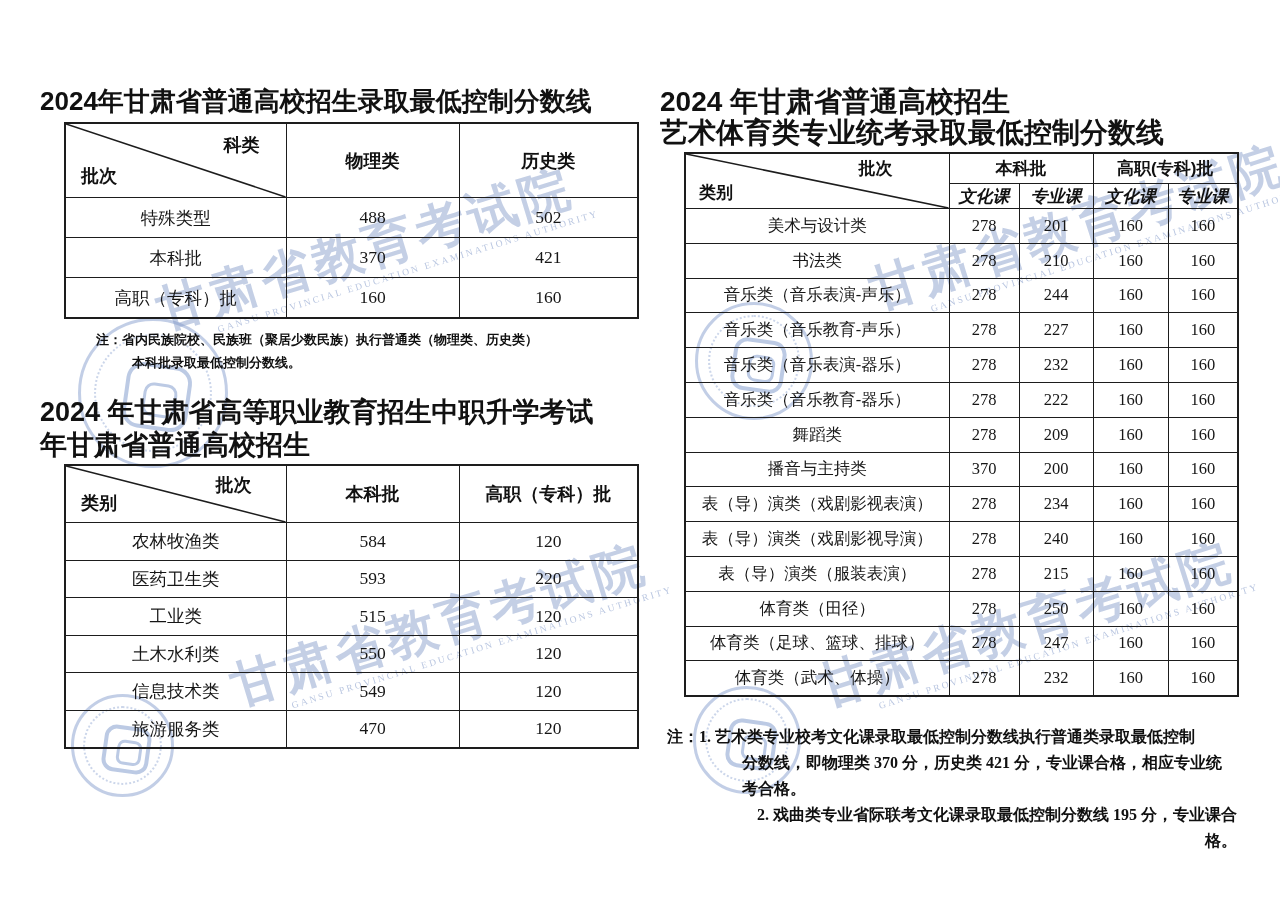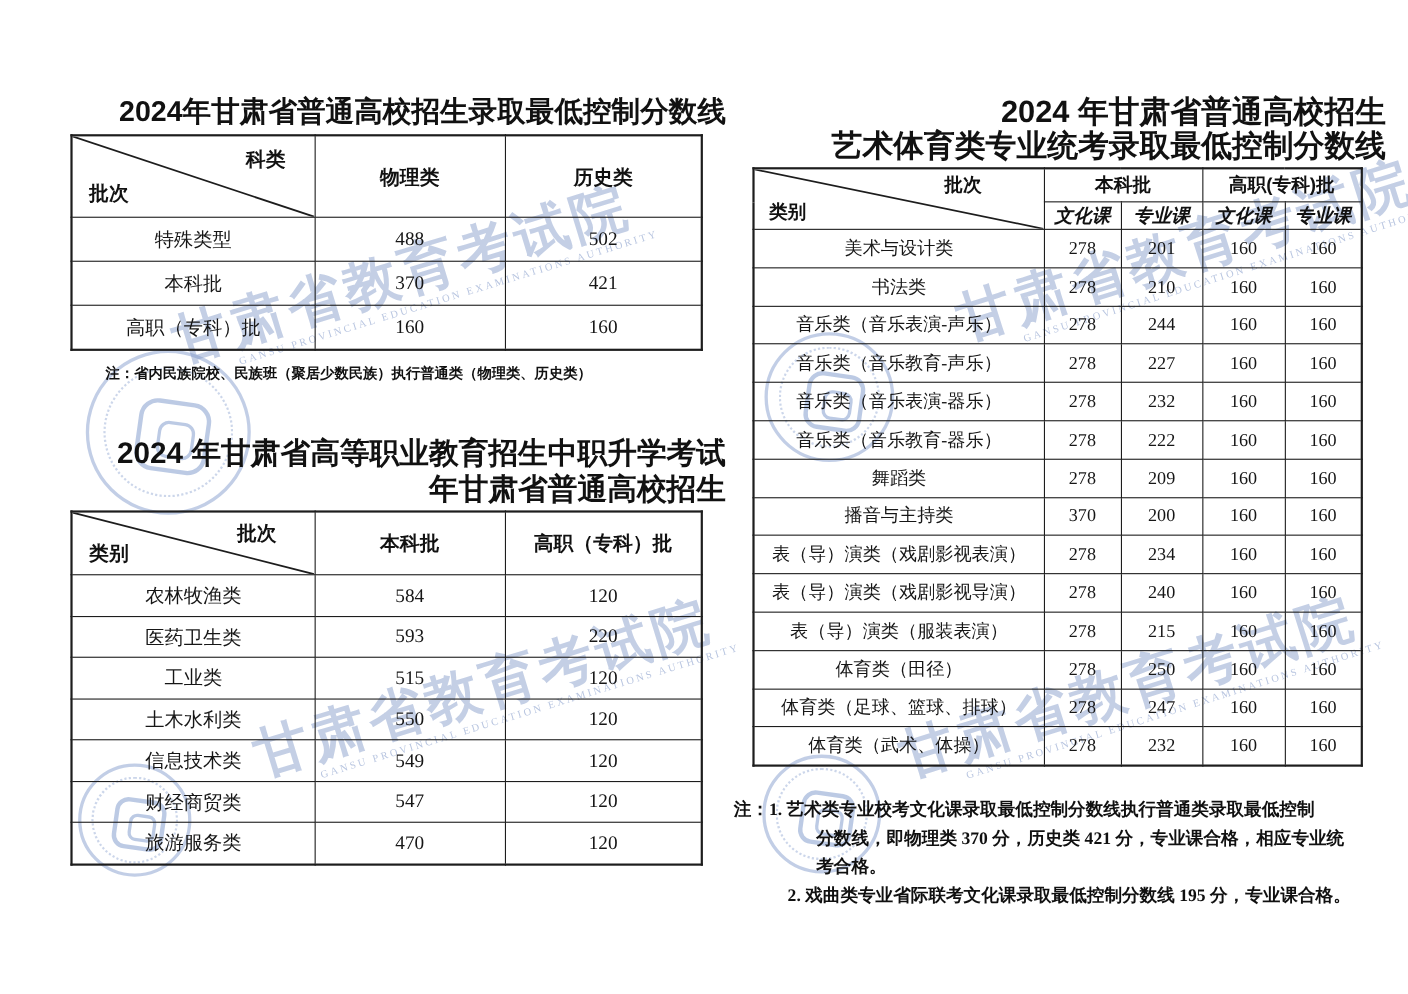--- a/index.html
+++ b/index.html
@@ -30,21 +30,21 @@
     border:4px solid rgba(133,158,206,0.55);border-radius:26%;
     transform:rotate(8deg);
   }
   .wm-circle .wm-emblem-inner{
     position:absolute;left:26%;top:26%;width:48%;height:48%;
     border:3px solid rgba(133,158,206,0.55);border-radius:30%;
   }
   
   #content{position:absolute;inset:0;z-index:1;}
   .title{
-    position:absolute;text-align:right;font-weight:bold;color:#111;
+    position:absolute;text-align:left;font-weight:bold;color:#111;
     font-family:"Liberation Sans",sans-serif;
   }
   #title-t1{left:40px;top:86px;width:620px;font-size:26px;line-height:31px;}
   #title-t2{left:40px;top:396px;width:620px;font-size:27px;line-height:33px;}
   #title-t3{left:660px;top:86px;width:600px;font-size:28px;line-height:31px;}
 
   table{border-collapse:collapse;table-layout:fixed;background:transparent;}
   table,td,th{border:1.6px solid #1d1d1d;}
   table{border-width:2.6px;}
   th{font-weight:bold;font-size:18px;padding:0;color:#111;}
@@ -73,21 +73,21 @@
 
   .note{
     position:absolute;font-family:"Liberation Serif",serif;font-weight:bold;
     color:#101010;
   }
   #note-left{left:96px;top:328px;width:548px;font-size:13px;line-height:23px;}
   #note-right{left:667px;top:724px;width:570px;font-size:16px;line-height:26px;}
   .note .ln{display:block;}
   #note-left .indent1{margin-left:36px;}
   #note-right .indent-deep{margin-left:75px;}
-  #note-right .indent-num{margin-left:49px;}
+  #note-right .indent-num{margin-left:72px;text-align:right;}
 </style>
 </head>
 <body>
 
 <div id="page">
 
   <div id="wm-layer">
     <div class="wm-circle" style="left:78px;top:318px;width:144px;height:144px;">
       <div class="wm-ring"></div>
       <div class="wm-emblem">
@@ -168,20 +168,21 @@
           <tr>
             <td>高职（专科）批</td>
             <td>160</td>
             <td>160</td>
           </tr>
         </tbody>
     </table>
 
     <div id="note-left" class="note">
       <span class="ln">注：省内民族院校、民族班（聚居少数民族）执行普通类（物理类、历史类）</span>
+      <span class="ln indent1">本科批录取最低控制分数线。</span>
     </div>
 
     <div id="title-t2" class="title">
       <span class="ln" style="display:block">2024 年甘肃省高等职业教育招生中职升学考试</span>
       <span class="ln" style="display:block">年甘肃省普通高校招生</span>
     </div>
 
     <table id="t2">
       <colgroup>
           <col style="width:221px">
@@ -218,25 +219,20 @@
             <td>120</td>
           </tr>
           <tr>
             <td>土木水利类</td>
             <td>550</td>
             <td>120</td>
           </tr>
           <tr>
             <td>信息技术类</td>
             <td>549</td>
-            <td>120</td>
-          </tr>
-          <tr>
-            <td>财经商贸类</td>
-            <td>547</td>
             <td>120</td>
           </tr>
           <tr>
             <td>旅游服务类</td>
             <td>470</td>
             <td>120</td>
           </tr>
         </tbody>
     </table>
 

